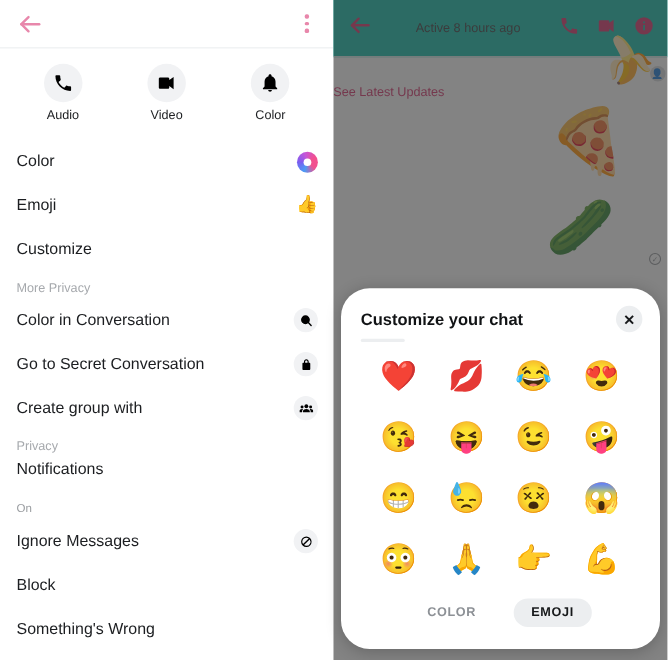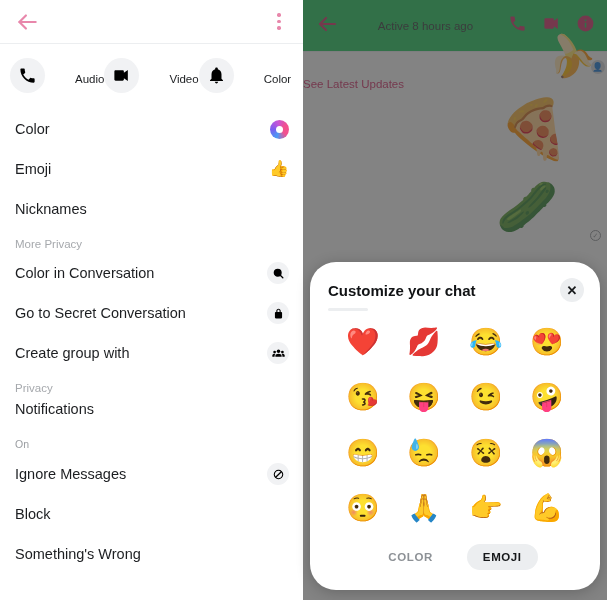--- a/index.html
+++ b/index.html
@@ -35,23 +35,22 @@
   }
   .kebab i { display:block; width:3.4px; height:3.4px; border-radius:50%; background:#e887ab; }
 
   
   .action-row {
     display:flex;
     padding:14px 10px 10px 10px;
   }
   .action-item {
     flex:1;
-    display:flex; flex-direction:row;
+    display:flex; flex-direction:column;
     align-items:center;
-    gap:30px;
   }
   .action-circle {
     width:35px; height:35px; border-radius:50%;
     background:#f1f2f4;
     display:flex; align-items:center; justify-content:center;
   }
   .action-circle svg { width:19px; height:19px; fill:#000; }
   .action-label {
     margin-top:6px;
     font-size:11.5px; color:#1c1e21;
@@ -94,21 +93,21 @@
   
   .right-panel {
     position:relative;
     width:304px; height:600px;
     background:#f7f7f7;
     overflow:hidden;
   }
   .chat-topbar {
     position:relative;
     height:52px;
-    background:#22c55e;
+    background:#14b8a6;
     display:flex; align-items:center;
     padding:0 12px;
     border-bottom:1px solid #e8eaec;
   }
   .chat-topbar .ct-back { width:24px; height:24px; }
   .chat-status {
     flex:1; text-align:center;
     font-size:11.5px; color:#3a3c3e;
     padding-left:4px;
   }
@@ -282,21 +281,21 @@
         <div class="menu-text">
           <div class="menu-title">Emoji</div>
         </div>
         <div class="menu-icon-wrap">
           <span class="thumb-emoji">👍</span>
         </div>
       </div>
 
       <div class="menu-row">
         <div class="menu-text">
-          <div class="menu-title">Nicknames</div>
+          <div class="menu-title">Customize</div>
         </div>
         <div class="menu-icon-wrap"></div>
       </div>
 
       <div class="section-head">More Privacy</div>
 
       <div class="menu-row">
         <div class="menu-text">
           <div class="menu-title">Color in Conversation</div>
         </div>

